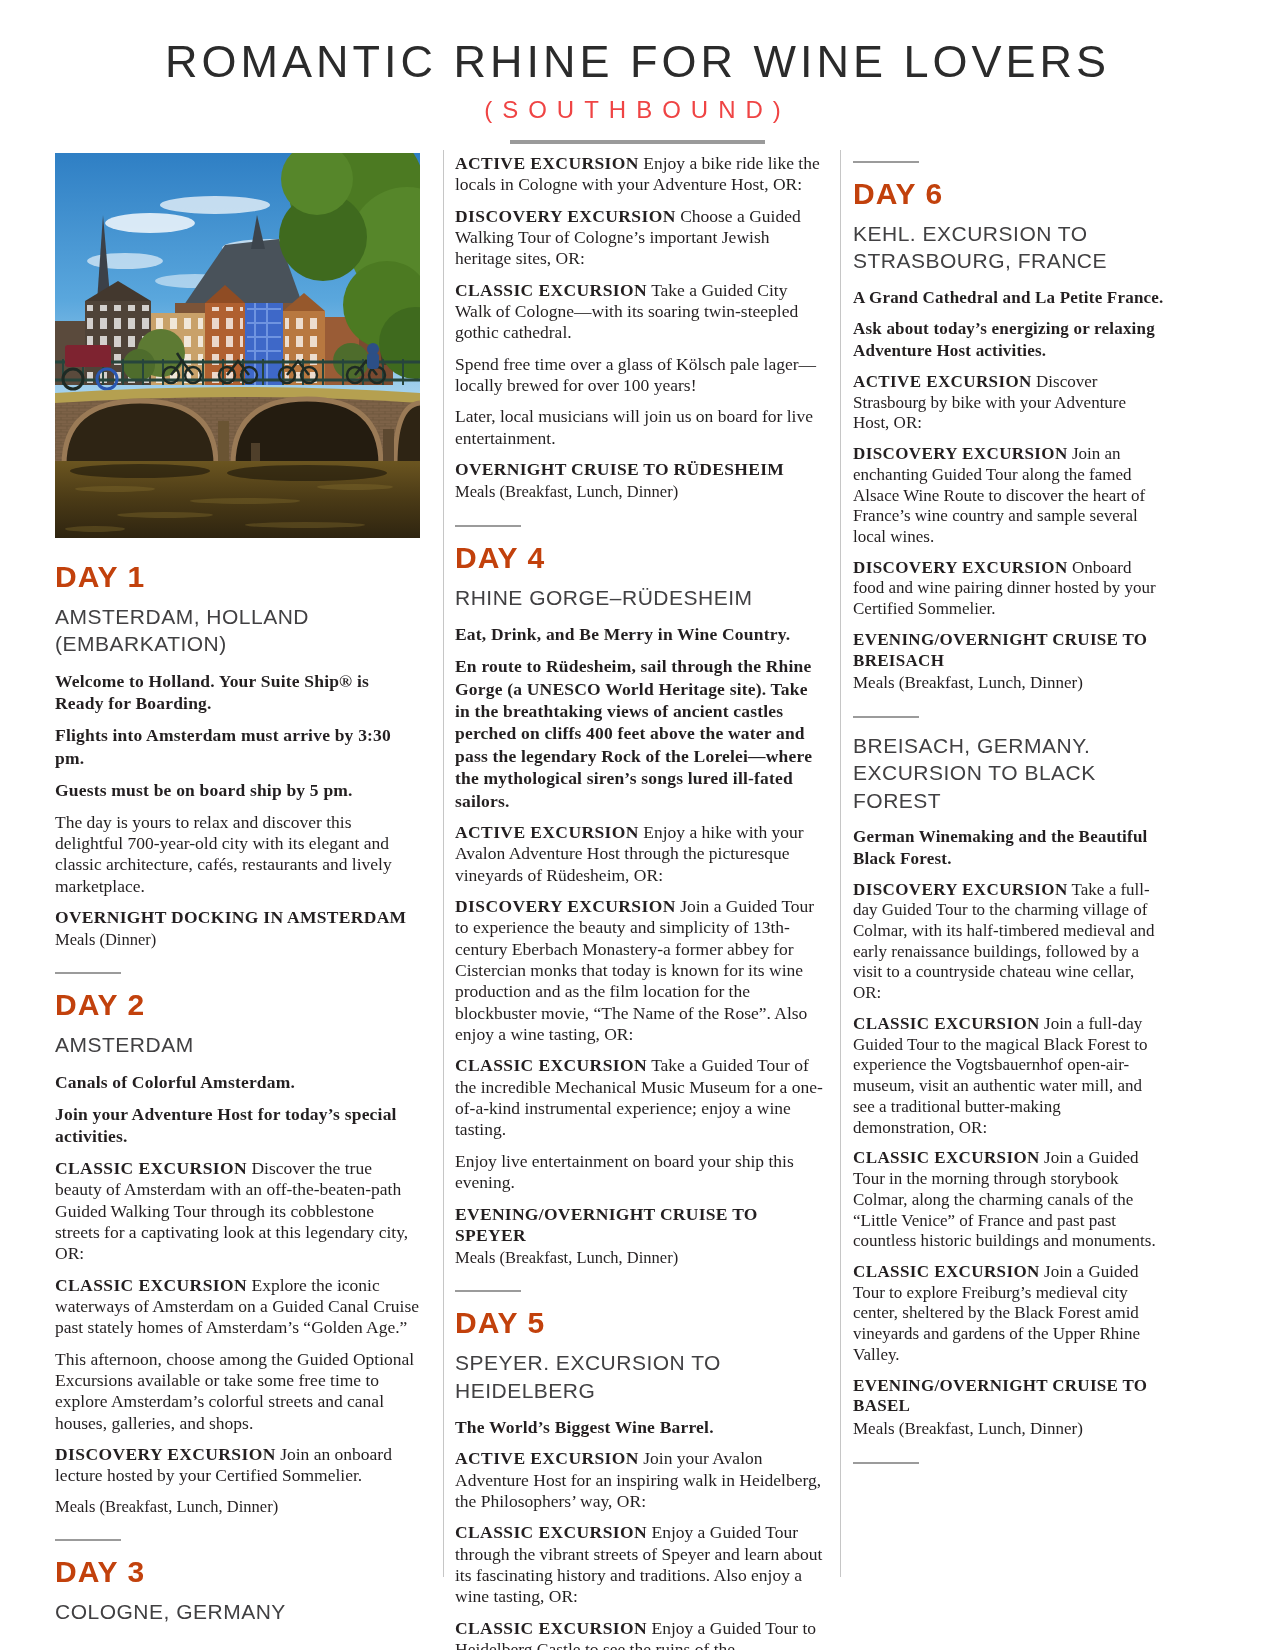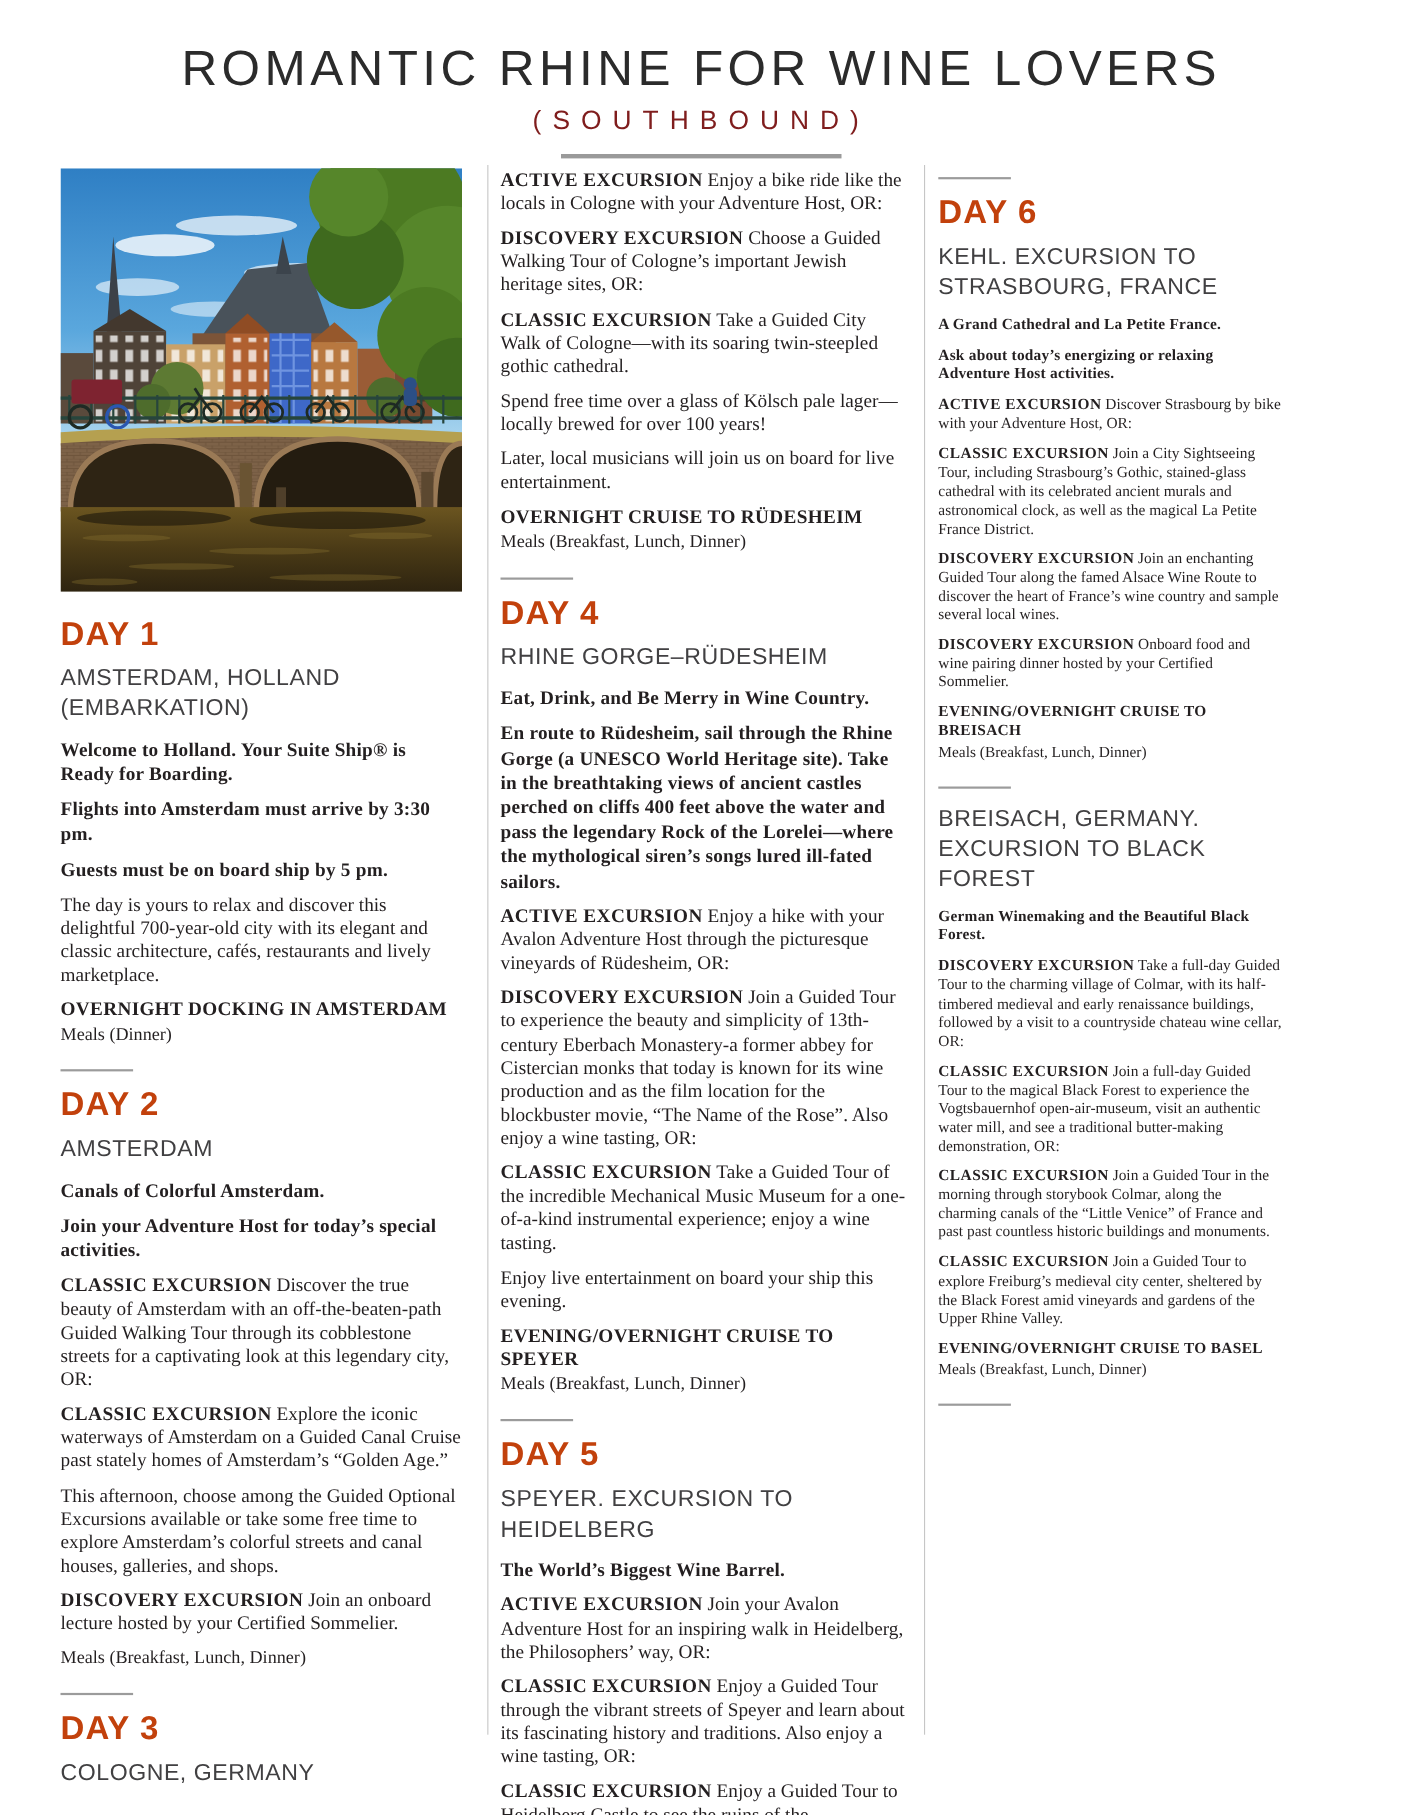--- a/index.html
+++ b/index.html
@@ -8,21 +8,21 @@
     font-family:"Liberation Serif", serif;color:#231f20;overflow:hidden;
   }
   
   .page-header{position:absolute;top:36px;left:0;width:1275px;text-align:center;}
   .page-title{
     font-family:"Liberation Sans", sans-serif;font-weight:400;font-size:45px;
     letter-spacing:4px;color:#2b2b2b;margin:0;
   }
   .page-subtitle{
     font-family:"Liberation Sans", sans-serif;font-weight:400;font-size:24px;
-    letter-spacing:10px;color:#7f1d1d;margin-top:8px;
+    letter-spacing:10px;color:#ef4444;margin-top:8px;
   }
   .title-divider{width:255px;height:4px;background:#9a9a9a;margin:16px auto 0;}
   
   .col{position:absolute;top:153px;}
   .col1{left:55px;width:365px;}
   .col2{left:455px;width:368px;}
   .col3{left:853px;width:312px;}
   .vdiv{position:absolute;top:150px;width:1px;height:1427px;background:#c6c6c6;}
   .vdiv1{left:443px;}
   .vdiv2{left:840px;}
@@ -36,21 +36,21 @@
   }
   h3.loc{
     font-family:"Liberation Sans", sans-serif;font-weight:400;font-size:21px;
     letter-spacing:0.5px;color:#414042;margin:0 0 12px;line-height:1.3;
   }
   p{margin:0 0 10px;font-size:17.5px;line-height:1.22;}
   p.lead{font-weight:700;letter-spacing:0.2px;line-height:1.28;}
   p.cruise{font-weight:700;letter-spacing:0.3px;margin-bottom:2px;}
   p.meals{font-size:16.5px;margin-bottom:0;}
   .exlabel{font-weight:700;letter-spacing:0.4px;}
-  .col3 p{font-size:14px;}
+  .col3 p{font-size:17px;}
 </style>
 </head>
 <body>
 
 <header class="page-header">
   <h1 class="page-title">ROMANTIC RHINE FOR WINE LOVERS</h1>
   <div class="page-subtitle">(SOUTHBOUND)</div>
   <div class="title-divider"></div>
 </header>
 
@@ -227,21 +227,20 @@
   </section>
 
   <section class="col col3">
     <div class="blocks">
         <div class="rule"></div>
         <h2 class="day">DAY 6</h2>
         <h3 class="loc">KEHL. EXCURSION TO STRASBOURG, FRANCE</h3>
         <p class="lead">A Grand Cathedral and La Petite France.</p>
         <p class="lead">Ask about today’s energizing or relaxing Adventure Host activities.</p>
         <p class="body"><strong class="exlabel">ACTIVE EXCURSION</strong> <span>Discover Strasbourg by bike with your Adventure Host, OR:</span></p>
-        <p class="body"><strong class="exlabel">CLASSIC EXCURSION</strong> <span>Join a City Sightseeing Tour, including Strasbourg’s Gothic, stained-glass cathedral with its celebrated ancient murals and astronomical clock, as well as the magical La Petite France District.</span></p>
         <p class="body"><strong class="exlabel">DISCOVERY EXCURSION</strong> <span>Join an enchanting Guided Tour along the famed Alsace Wine Route to discover the heart of France’s wine country and sample several local wines.</span></p>
         <p class="body"><strong class="exlabel">DISCOVERY EXCURSION</strong> <span>Onboard food and wine pairing dinner hosted by your Certified Sommelier.</span></p>
         <p class="cruise">EVENING/OVERNIGHT CRUISE TO BREISACH</p>
         <p class="meals">Meals (Breakfast, Lunch, Dinner)</p>
         <div class="rule"></div>
         <h3 class="loc">BREISACH, GERMANY. EXCURSION TO BLACK FOREST</h3>
         <p class="lead">German Winemaking and the Beautiful Black Forest.</p>
         <p class="body"><strong class="exlabel">DISCOVERY EXCURSION</strong> <span>Take a full-day Guided Tour to the charming village of Colmar, with its half-timbered medieval and early renaissance buildings, followed by a visit to a countryside chateau wine cellar, OR:</span></p>
         <p class="body"><strong class="exlabel">CLASSIC EXCURSION</strong> <span>Join a full-day Guided Tour to the magical Black Forest to experience the Vogtsbauernhof open-air-museum, visit an authentic water mill, and see a traditional butter-making demonstration, OR:</span></p>
         <p class="body"><strong class="exlabel">CLASSIC EXCURSION</strong> <span>Join a Guided Tour in the morning through storybook Colmar, along the charming canals of the “Little Venice” of France and past past countless historic buildings and monuments.</span></p>

